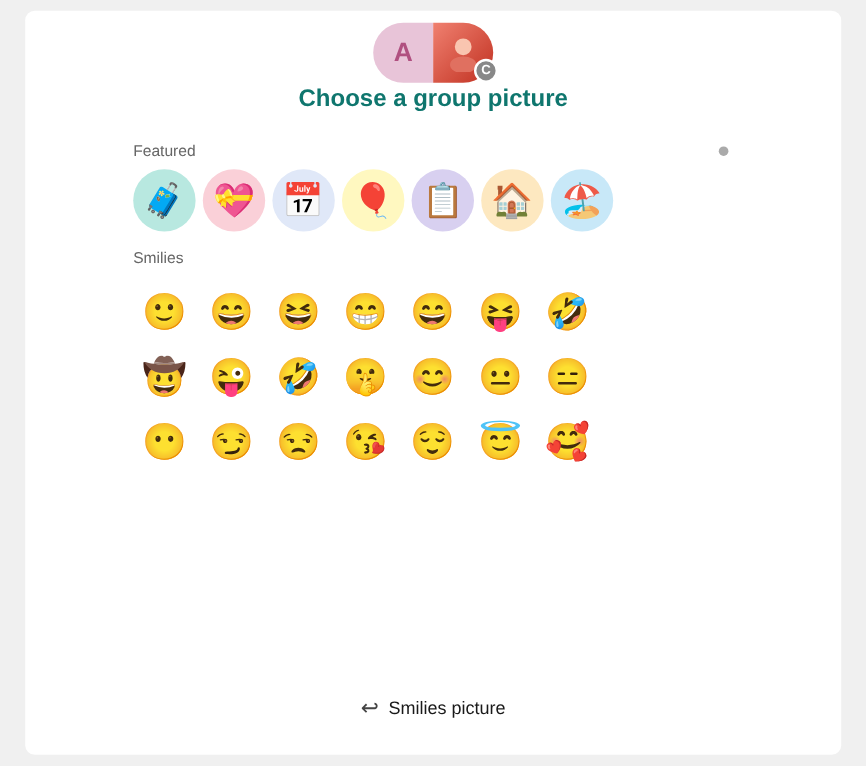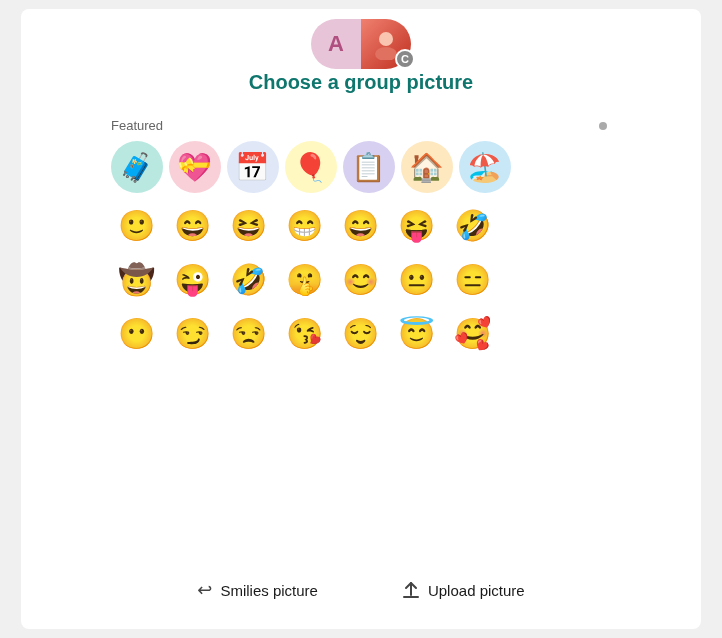--- a/index.html
+++ b/index.html
@@ -201,20 +201,23 @@
     <div class="emoji-grid" style="width:500px;gap:6px;margin-bottom:6px;">
       <div class="featured-item" style="background:#b8e8e0;">🧳</div>
       <div class="featured-item" style="background:#fad0d8;">💝</div>
       <div class="featured-item" style="background:#e0e8f8;">📅</div>
       <div class="featured-item" style="background:#fff8c0;">🎈</div>
       <div class="featured-item" style="background:#d8d0f0;">📋</div>
       <div class="featured-item" style="background:#fde8c0;">🏠</div>
       <div class="featured-item" style="background:#c8e8f8;">🏖️</div>
     </div>
 
+    <div class="section-row" style="margin-bottom:4px;">
+      <span class="section-label" style="margin-left:0">Smilies</span>
+    </div>
 
     <div class="emoji-grid" style="width:500px;gap:4px;margin-bottom:2px;">
       <div class="emoji-item">🙂</div>
       <div class="emoji-item">😄</div>
       <div class="emoji-item">😆</div>
       <div class="emoji-item">😁</div>
       <div class="emoji-item">😄</div>
       <div class="emoji-item">😝</div>
       <div class="emoji-item">🤣</div>
     </div>
@@ -238,24 +241,14 @@
       <div class="emoji-item">😇</div>
       <div class="emoji-item">🥰</div>
     </div>
   </div>
 
   <div class="bottom-actions">
     <button class="action-btn">
       <span class="action-icon">↩</span>
       <span>Smilies picture</span>
     </button>
-    <button class="action-btn">
-      <span class="action-icon" style="display:inline-flex;align-items:center;">
-        <svg width="18" height="18" viewBox="0 0 18 18" fill="none" xmlns="http://www.w3.org/2000/svg">
-          <line x1="9" y1="2" x2="9" y2="14" stroke="#444" stroke-width="2" stroke-linecap="round"></line>
-          <polyline points="4,7 9,2 14,7" fill="none" stroke="#444" stroke-width="2" stroke-linecap="round" stroke-linejoin="round"></polyline>
-          <line x1="2" y1="16" x2="16" y2="16" stroke="#444" stroke-width="2" stroke-linecap="round"></line>
-        </svg>
-      </span>
-      <span>Upload picture</span>
-    </button>
   </div>
 </div>
 
 </body></html>

